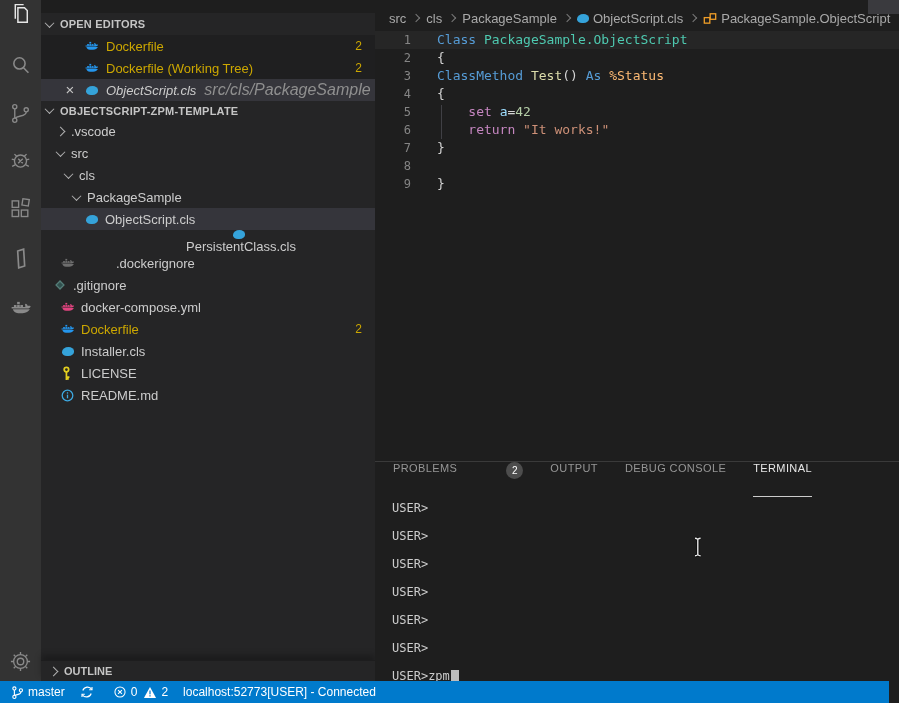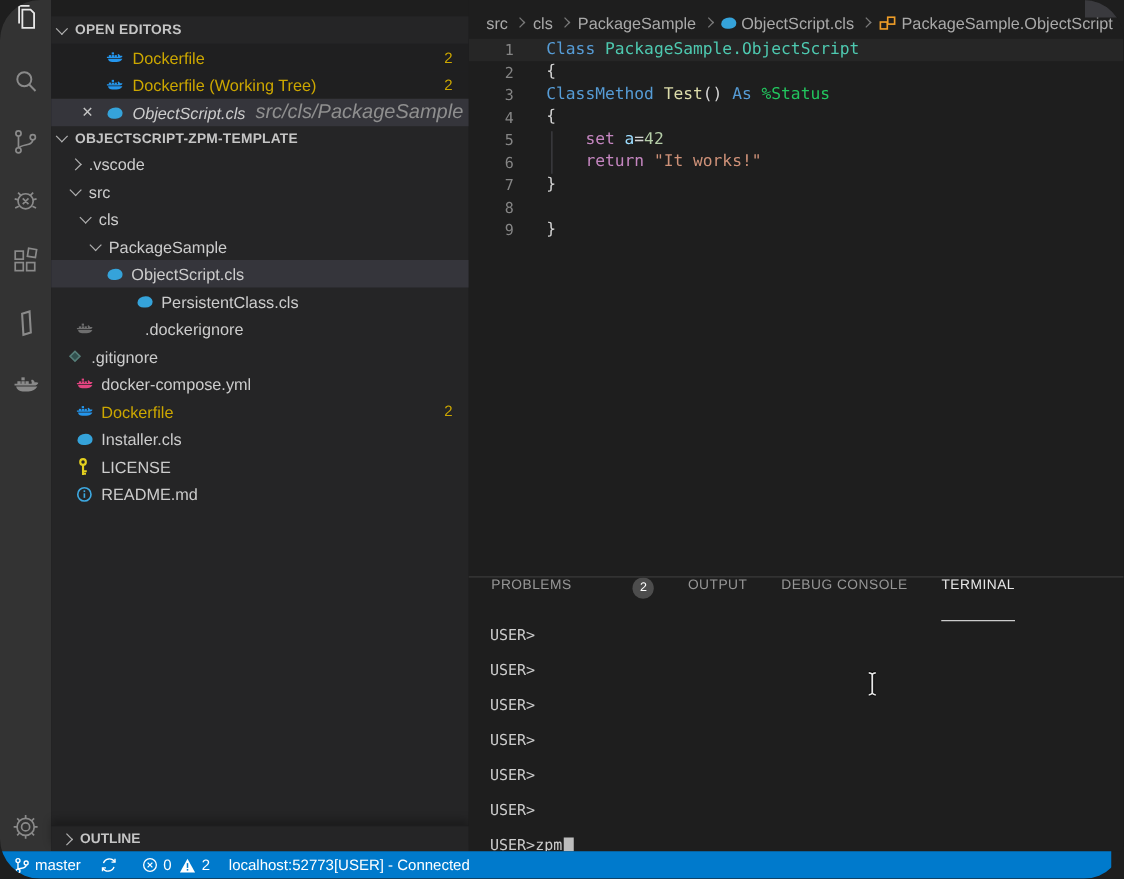--- a/index.html
+++ b/index.html
@@ -1,17 +1,17 @@
 <!DOCTYPE html>
 <html><head>
 <meta charset="utf-8">
 <style>
   html,body{margin:0;padding:0;background:#1e1e1e;}
   #app{position:relative;width:899px;height:703px;background:#1e1e1e;overflow:hidden;
-       font-family:"Liberation Sans",sans-serif;border-radius:32px;-webkit-font-smoothing:antialiased;}
+       font-family:"Liberation Sans",sans-serif;-webkit-font-smoothing:antialiased;}
   .icon{display:inline-flex;align-items:center;justify-content:center;flex:none;}
 
   
   .chev{display:inline-block;width:6px;height:6px;border-right:1.4px solid #b0b0b0;border-bottom:1.4px solid #b0b0b0;}
   .chev.down{transform:rotate(45deg) translate(-1px,-1px);}
   .chev.right{transform:rotate(-45deg);}
 
   
   #activity-bar{position:absolute;left:0;top:0;width:41px;bottom:22px;background:#333333;}
   .ab-item{position:absolute;left:0;width:41px;height:42px;display:flex;align-items:center;justify-content:center;cursor:pointer;}
@@ -243,21 +243,21 @@
         <div class="tree-row" style="padding-left: 32px;">
           <span class="chev down"></span>
           <span>PackageSample</span>
         </div>
         <div class="tree-row row-selected" style="padding-left: 42px;">
           <span class="icon">
             <span style="display:inline-block;width:12px;height:9px;background:#35a3da;border-radius:60% 50% 50% 45%;"></span>
           </span>
           <span>ObjectScript.cls</span>
         </div>
-        <div class="tree-row" style="padding-left: 66px;">
+        <div class="tree-row" style="padding-left: 66px; flex-direction: column;">
           <span class="icon">
             <span style="display:inline-block;width:12px;height:9px;background:#35a3da;border-radius:60% 50% 50% 45%;"></span>
           </span>
           <span>PersistentClass.cls</span>
         </div>
         <div class="tree-row" style="padding-left: 18px; gap: 35px;">
           <span class="icon">
             <svg width="16" height="14" viewBox="0 0 18 16">
               <g fill="#6e6e6e">
                 <rect x="3.4" y="5.8" width="2.1" height="1.9"></rect>
@@ -381,21 +381,21 @@
         <div class="cl current">
           <span class="ln">1</span>
           <span class="ct"><span style="color: rgb(86, 156, 214);">Class </span><span style="color: rgb(78, 201, 176);">PackageSample.ObjectScript</span></span>
         </div>
         <div class="cl">
           <span class="ln">2</span>
           <span class="ct"><span style="color: rgb(212, 212, 212);">{</span></span>
         </div>
         <div class="cl">
           <span class="ln">3</span>
-          <span class="ct"><span style="color: rgb(86, 156, 214);">ClassMethod </span><span style="color: rgb(220, 220, 170);">Test</span><span style="color: rgb(212, 212, 212);">()</span><span style="color: rgb(86, 156, 214);"> As </span><span style="color: #22c55e;">%Status</span></span>
+          <span class="ct"><span style="color: rgb(86, 156, 214);">ClassMethod </span><span style="color: rgb(220, 220, 170);">Test</span><span style="color: rgb(212, 212, 212);">()</span><span style="color: rgb(86, 156, 214);"> As </span><span style="color: #fdba74;">%Status</span></span>
         </div>
         <div class="cl">
           <span class="ln">4</span>
           <span class="ct"><span style="color: rgb(212, 212, 212);">{</span></span>
         </div>
         <div class="cl">
           <span class="ln">5</span>
           <span class="ct"><span style="color: rgb(212, 212, 212);">    </span><span style="color: rgb(197, 134, 192);">set </span><span style="color: rgb(156, 220, 254);">a</span><span style="color: rgb(212, 212, 212);">=</span><span style="color: rgb(181, 206, 168);">42</span></span>
         </div>
         <div class="cl">

